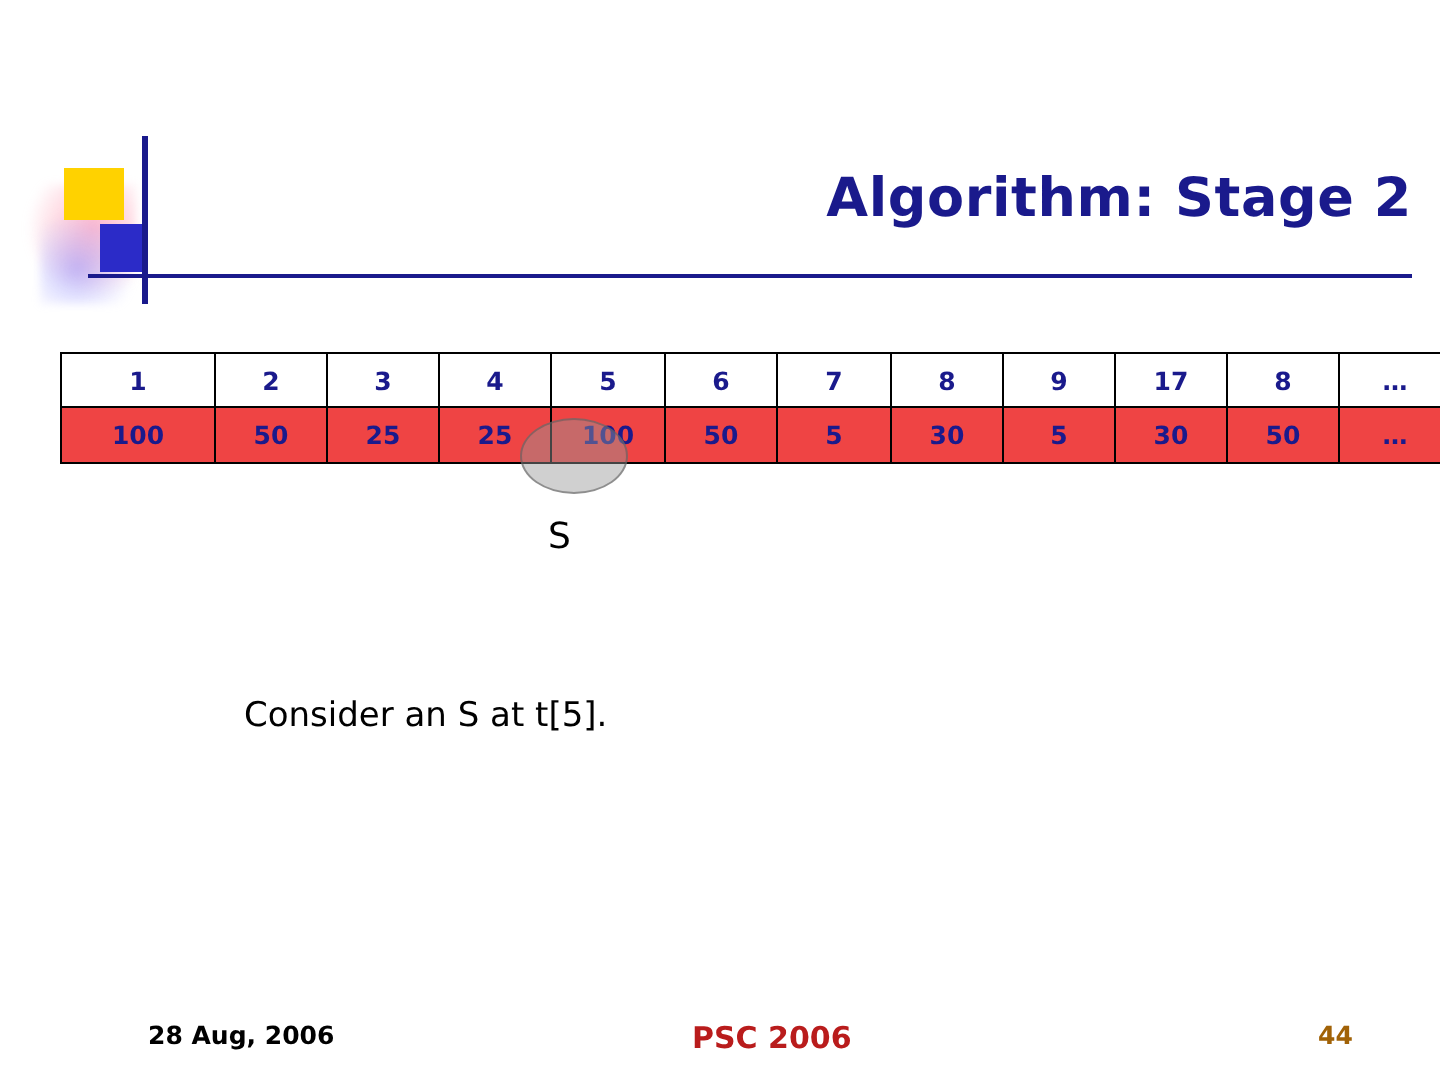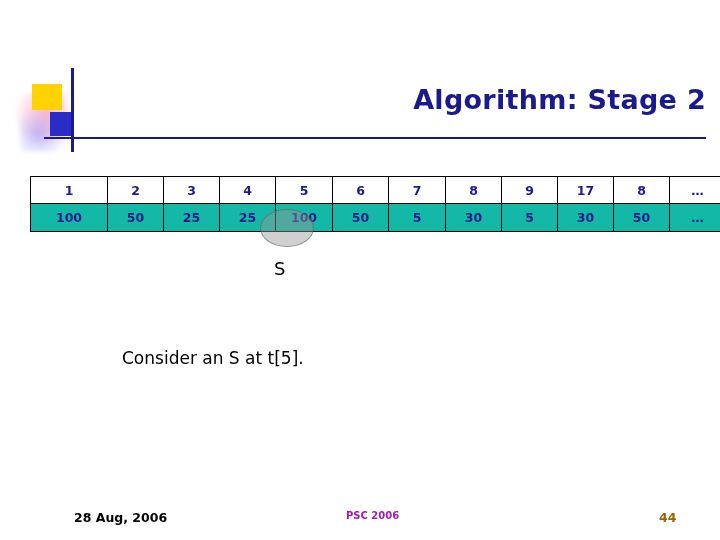--- a/index.html
+++ b/index.html
@@ -103,21 +103,21 @@
     border: 1px solid #000000;
     height: 26px;
     text-align: center;
     vertical-align: middle;
     font-size: 12.5px;
     color: #1a1a8c;
     font-weight: bold;
     padding: 0;
   }
   table.arr tr.vals td {
-    background: #14b8a6;
+    background: #ef4444;
     height: 27px;
   }
   table.arr tr.idx td {
     background: #ffffff;
   }
   td.w-a { width: 76px; }
   td.w-b { width: 55px; }
   td.w-c { width: 56px; }
   td.w-last { width: 55px; }
 
@@ -158,23 +158,23 @@
     left: 74px;
     top: 510px;
     font-size: 12.5px;
     font-weight: bold;
     color: #000000;
   }
   .footer-center {
     position: absolute;
     left: 346px;
     top: 510px;
-    font-size: 10px;
-    font-weight: bold;
-    color: #a21caf;
+    font-size: 15px;
+    font-weight: bold;
+    color: #b91c1c;
   }
   .footer-page {
     position: absolute;
     left: 659px;
     top: 510px;
     font-size: 12.5px;
     font-weight: bold;
     color: #a16207;
   }
 </style>

